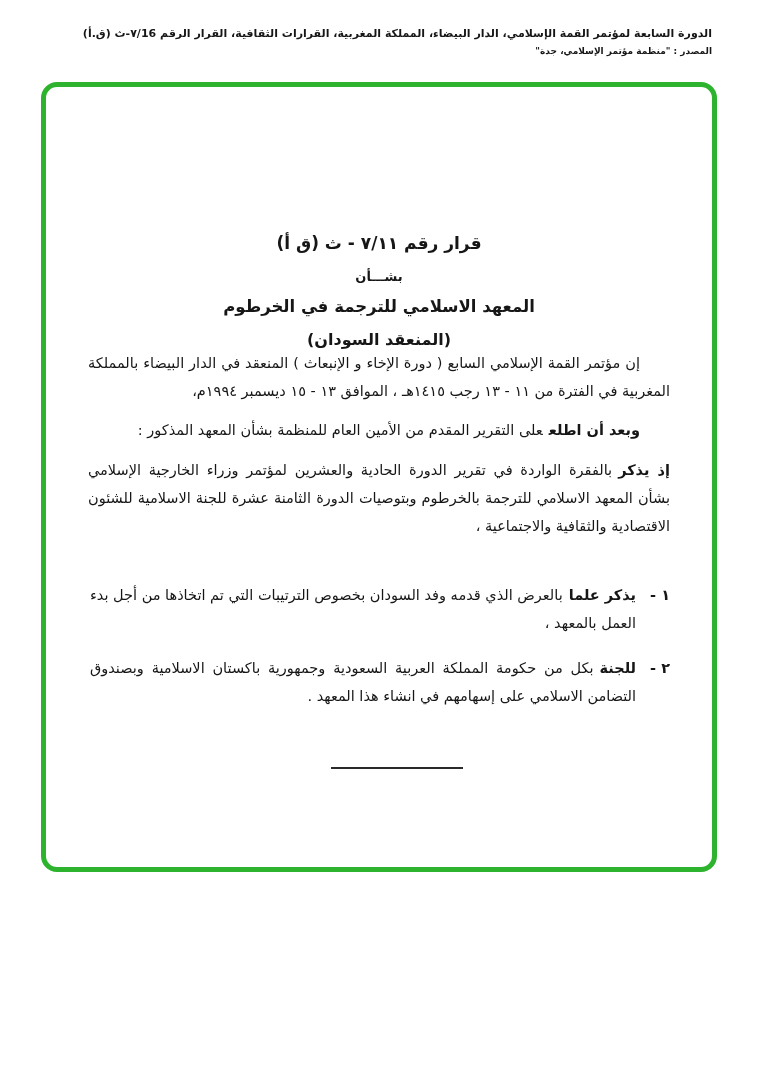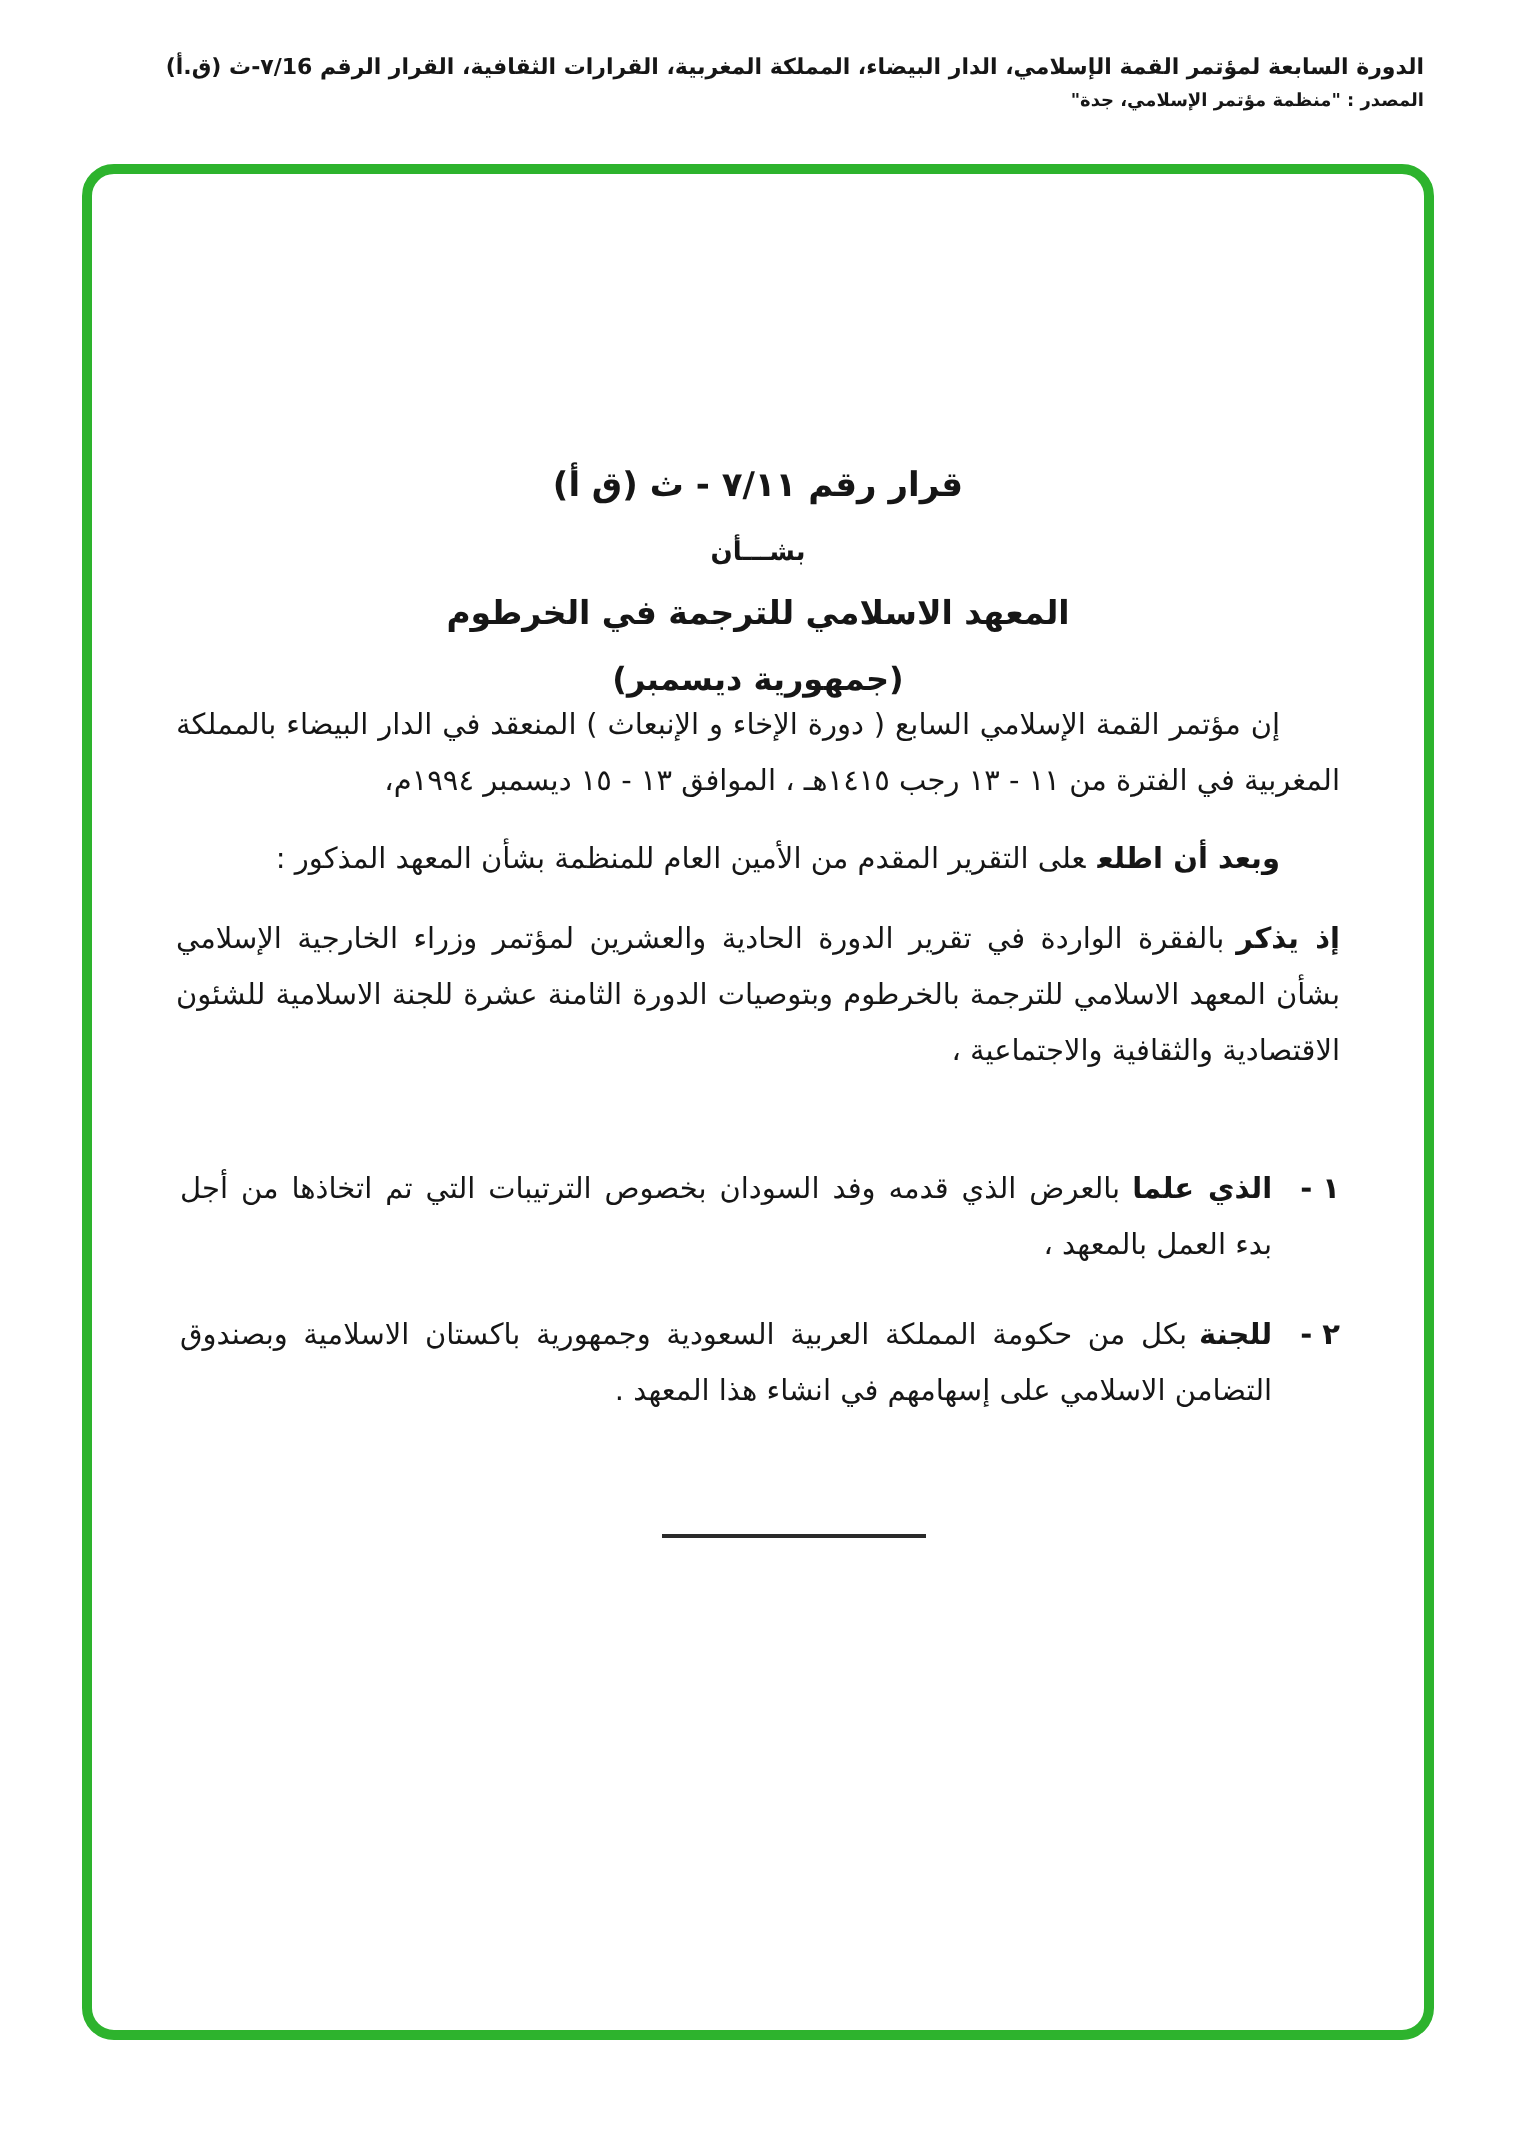--- a/index.html
+++ b/index.html
@@ -19,21 +19,21 @@
     padding: 26px 46px 0 46px;
     text-align: right;
     font-weight: bold;
   }
   .hdr1 { font-size: 11px; line-height: 1.45; letter-spacing: 0.1px; }
   .hdr2 { font-size: 9px; margin-top: 4px; }
 
   
   .doc-frame {
     width: 676px;
-    height: 938px;
+    height: 790px;
     margin: 26px auto 0 auto;
     border: 5px solid #2db32d;
     border-radius: 16px;
     background: #ffffff;
     overflow: hidden;
   }
   .doc-page { padding: 146px 42px 0 42px; }
 
   
   .title-block { text-align: center; font-weight: bold; }
@@ -77,36 +77,36 @@
   <div class="hdr2">المصدر :  "منظمة مؤتمر الإسلامي، جدة"</div>
 </header>
 
 <div class="doc-frame">
   <div class="doc-page">
 
     <div class="title-block">
       <div class="t1">قرار رقم ٧/١١ - ث (ق أ)</div>
       <div class="t2">بشـــأن</div>
       <div class="t3">المعهد الاسلامي للترجمة في الخرطوم</div>
-      <div class="t4">(جمهورية ديسمبر)</div>
+      <div class="t4">(المنعقد السودان)</div>
     </div>
 
     <div class="body-text">
 
       <p class="para indent"><span>إن مؤتمر القمة الإسلامي السابع ( دورة الإخاء و الإنبعاث ) المنعقد في الدار البيضاء بالمملكة المغربية في الفترة من ١١ - ١٣ رجب ١٤١٥هـ ، الموافق ١٣ - ١٥ ديسمبر ١٩٩٤م،</span></p>
 
       <p class="para indent"><span class="lead">وبعد أن اطلع</span><span>على التقرير المقدم من الأمين العام للمنظمة بشأن المعهد المذكور :</span></p>
 
       <p class="para"><span class="lead">إذ يذكر</span><span>بالفقرة الواردة في تقرير الدورة الحادية والعشرين لمؤتمر وزراء الخارجية الإسلامي بشأن المعهد الاسلامي للترجمة بالخرطوم وبتوصيات الدورة الثامنة عشرة للجنة الاسلامية للشئون الاقتصادية والثقافية والاجتماعية ،</span></p>
 
       <div class="items">
 
         <div class="item">
           <div class="num">١ -</div>
-          <div class="itext"><span class="lead">الذي علما</span><span>بالعرض الذي قدمه وفد السودان بخصوص الترتيبات التي تم اتخاذها من أجل بدء العمل بالمعهد ،</span></div>
+          <div class="itext"><span class="lead">يذكر علما</span><span>بالعرض الذي قدمه وفد السودان بخصوص الترتيبات التي تم اتخاذها من أجل بدء العمل بالمعهد ،</span></div>
         </div>
 
         <div class="item">
           <div class="num">٢ -</div>
           <div class="itext"><span class="lead">للجنة</span><span>بكل من حكومة المملكة العربية السعودية وجمهورية باكستان الاسلامية وبصندوق التضامن الاسلامي على إسهامهم في انشاء هذا المعهد .</span></div>
         </div>
 
       </div>
 
       <div class="sig-line"></div>

